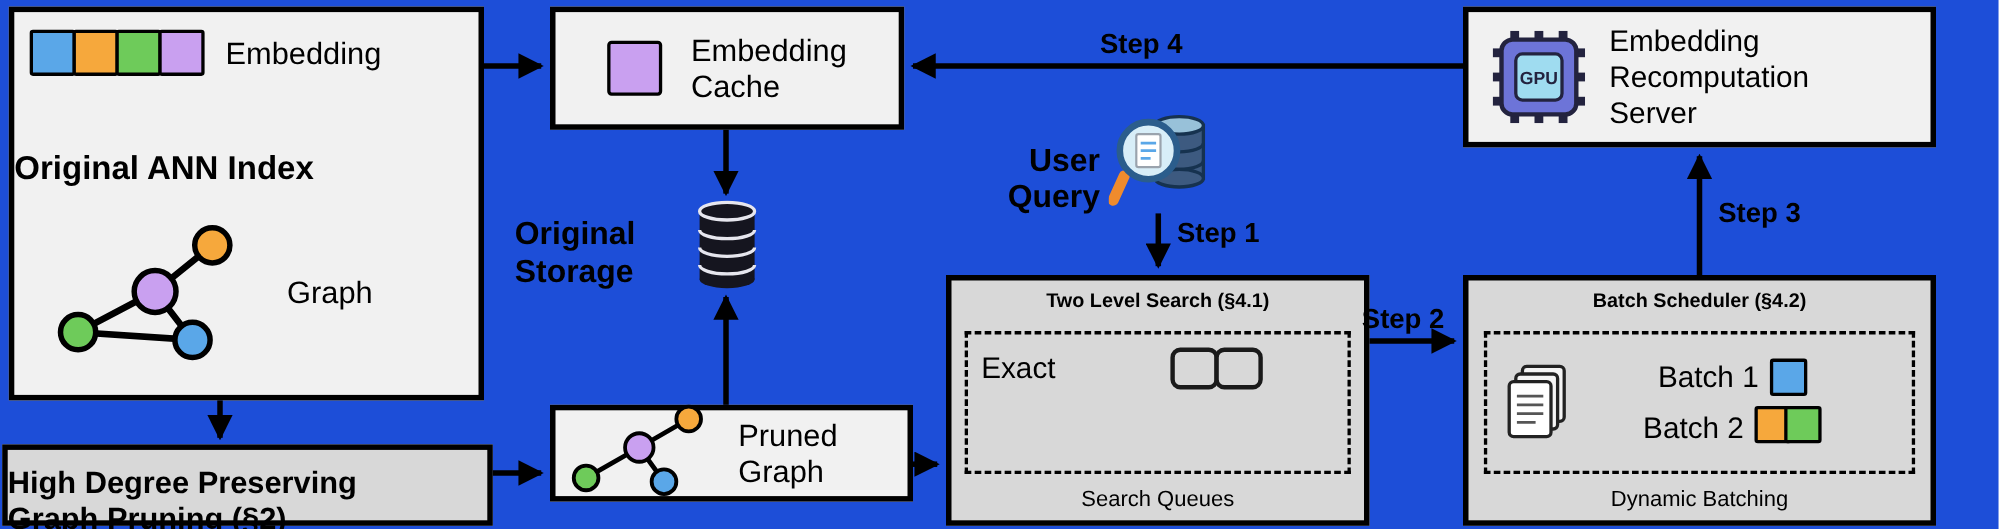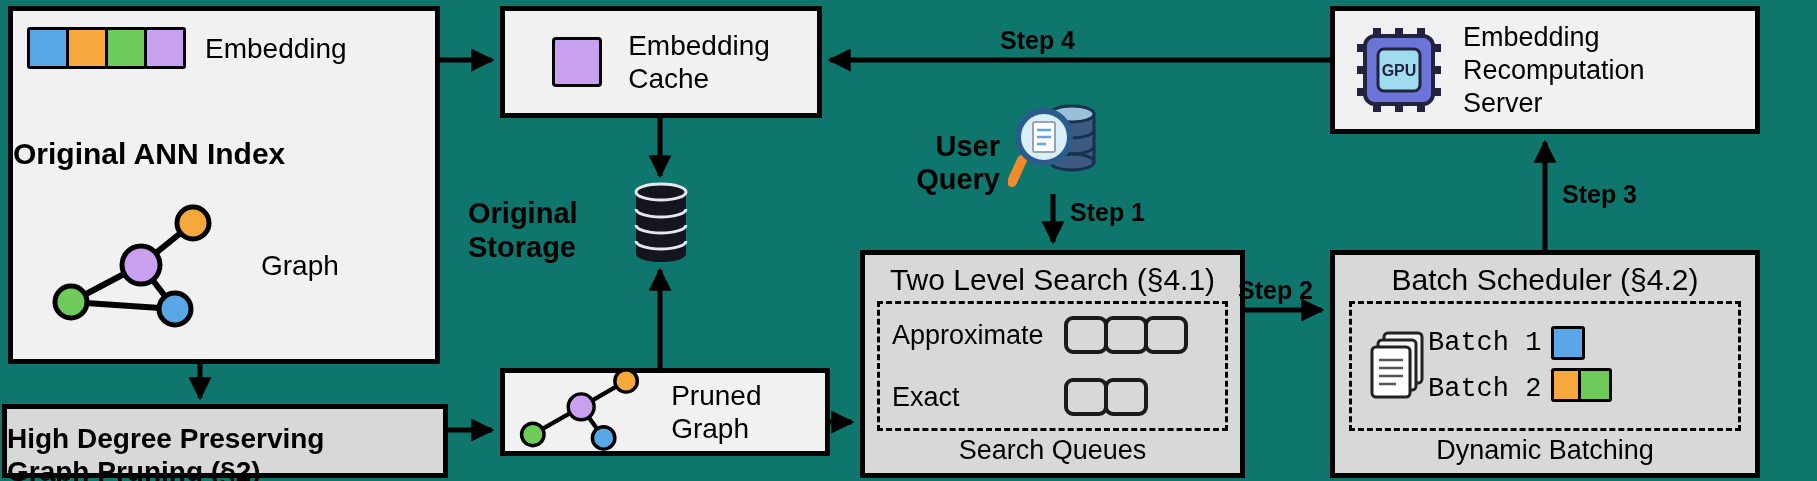--- a/index.html
+++ b/index.html
@@ -1,17 +1,17 @@
 <!DOCTYPE html>
 <html><head>
 <meta charset="utf-8">
 <style>
   html,body{margin:0;padding:0;background:#fff;}
   #canvas{
-    position:relative;width:1817px;height:481px;background:#0f766e;
+    position:relative;width:1817px;height:481px;background:#1d4ed8;
     font-family:"Liberation Sans",sans-serif;color:#000;overflow:hidden;
   }
   .box{position:absolute;border:5px solid #000;box-sizing:border-box;}
   .light{background:#f1f1f1;}
   .dark{background:#d8d8d8;}
   .abs{position:absolute;}
   .lbl{font-size:28px;line-height:33px;}
   .bold{font-weight:bold;}
   .center{text-align:left;}
   .step{position:absolute;font-weight:bold;font-size:25px;}
@@ -19,28 +19,28 @@
   .sq{box-sizing:border-box;border:3px solid #000;border-radius:3px;display:inline-block;}
   .emb{width:42px;height:42px;}
   .emb + .emb{margin-left:-3px;}
   .c-blue{background:#5AA7E8;}
   .c-orange{background:#F6A83C;}
   .c-green{background:#6ECB5A;}
   .c-purple{background:#C9A0F0;}
   
   .cache-sq{width:44px;height:44px;border:3px solid #000;border-radius:4px;background:#C9A0F0;}
   
-  .panel-title{position:absolute;top:8px;left:0;width:100%;text-align:center;font-weight:normal;font-size:30px;}
+  .panel-title{position:absolute;top:8px;left:0;width:100%;text-align:center;font-weight:bold;font-size:18px;}
   .dashed-box{position:absolute;border:3px dashed #000;box-sizing:border-box;}
-  .panel-footer{position:absolute;bottom:7px;left:0;width:100%;text-align:center;font-size:27px;}
+  .panel-footer{position:absolute;bottom:7px;left:0;width:100%;text-align:center;font-size:20px;}
   .qrow{display:flex;align-items:center;height:50%;padding-left:12px;box-sizing:border-box;}
   .qrow-label{flex:0 0 172px;font-size:27px;}
   .queue{width:44px;height:38px;border:4px solid #1a1a1a;border-radius:9px;background:#d8d8d8;box-sizing:border-box;display:inline-block;}
   .queue + .queue{margin-left:-4px;}
-  .brow{display:flex;justify-content:flex-start;align-items:center;gap:10px;font-size:27px;height:46px;padding-right:6px;font-family:Liberation Mono, monospace;}
+  .brow{display:flex;justify-content:center;align-items:center;gap:10px;font-size:27px;height:46px;padding-right:6px;}
   .bsq{width:34px;height:34px;border:3px solid #000;border-radius:3px;box-sizing:border-box;display:inline-block;}
   .bsq + .bsq{margin-left:-7px;}
   .flexrow{display:flex;align-items:center;}
   svg{display:block;}
   .arrows{position:absolute;left:0;top:0;pointer-events:none;}
 </style>
 </head>
 <body>
 
 <div id="canvas">
@@ -137,26 +137,20 @@
     <g stroke="#5aa7e8" stroke-width="2.5">
       <line x1="29" y1="30" x2="43" y2="30"></line>
       <line x1="29" y1="37" x2="43" y2="37"></line>
       <line x1="29" y1="44" x2="38" y2="44"></line>
     </g>
   </svg>
 
   <div class="box dark" style="left:860px;top:250px;width:385px;height:228px;">
     <div class="panel-title">Two Level Search (§4.1)</div>
     <div class="dashed-box" style="left:12px;top:46px;width:351px;height:130px;">
-      <div class="qrow">
-        <span class="qrow-label">Approximate</span>
-        <span class="queue"></span>
-        <span class="queue"></span>
-        <span class="queue"></span>
-      </div>
       <div class="qrow">
         <span class="qrow-label">Exact</span>
         <span class="queue"></span>
         <span class="queue"></span>
       </div>
     </div>
     <div class="panel-footer">Search Queues</div>
   </div>
 
   <div class="box dark" style="left:1330px;top:250px;width:430px;height:228px;">

